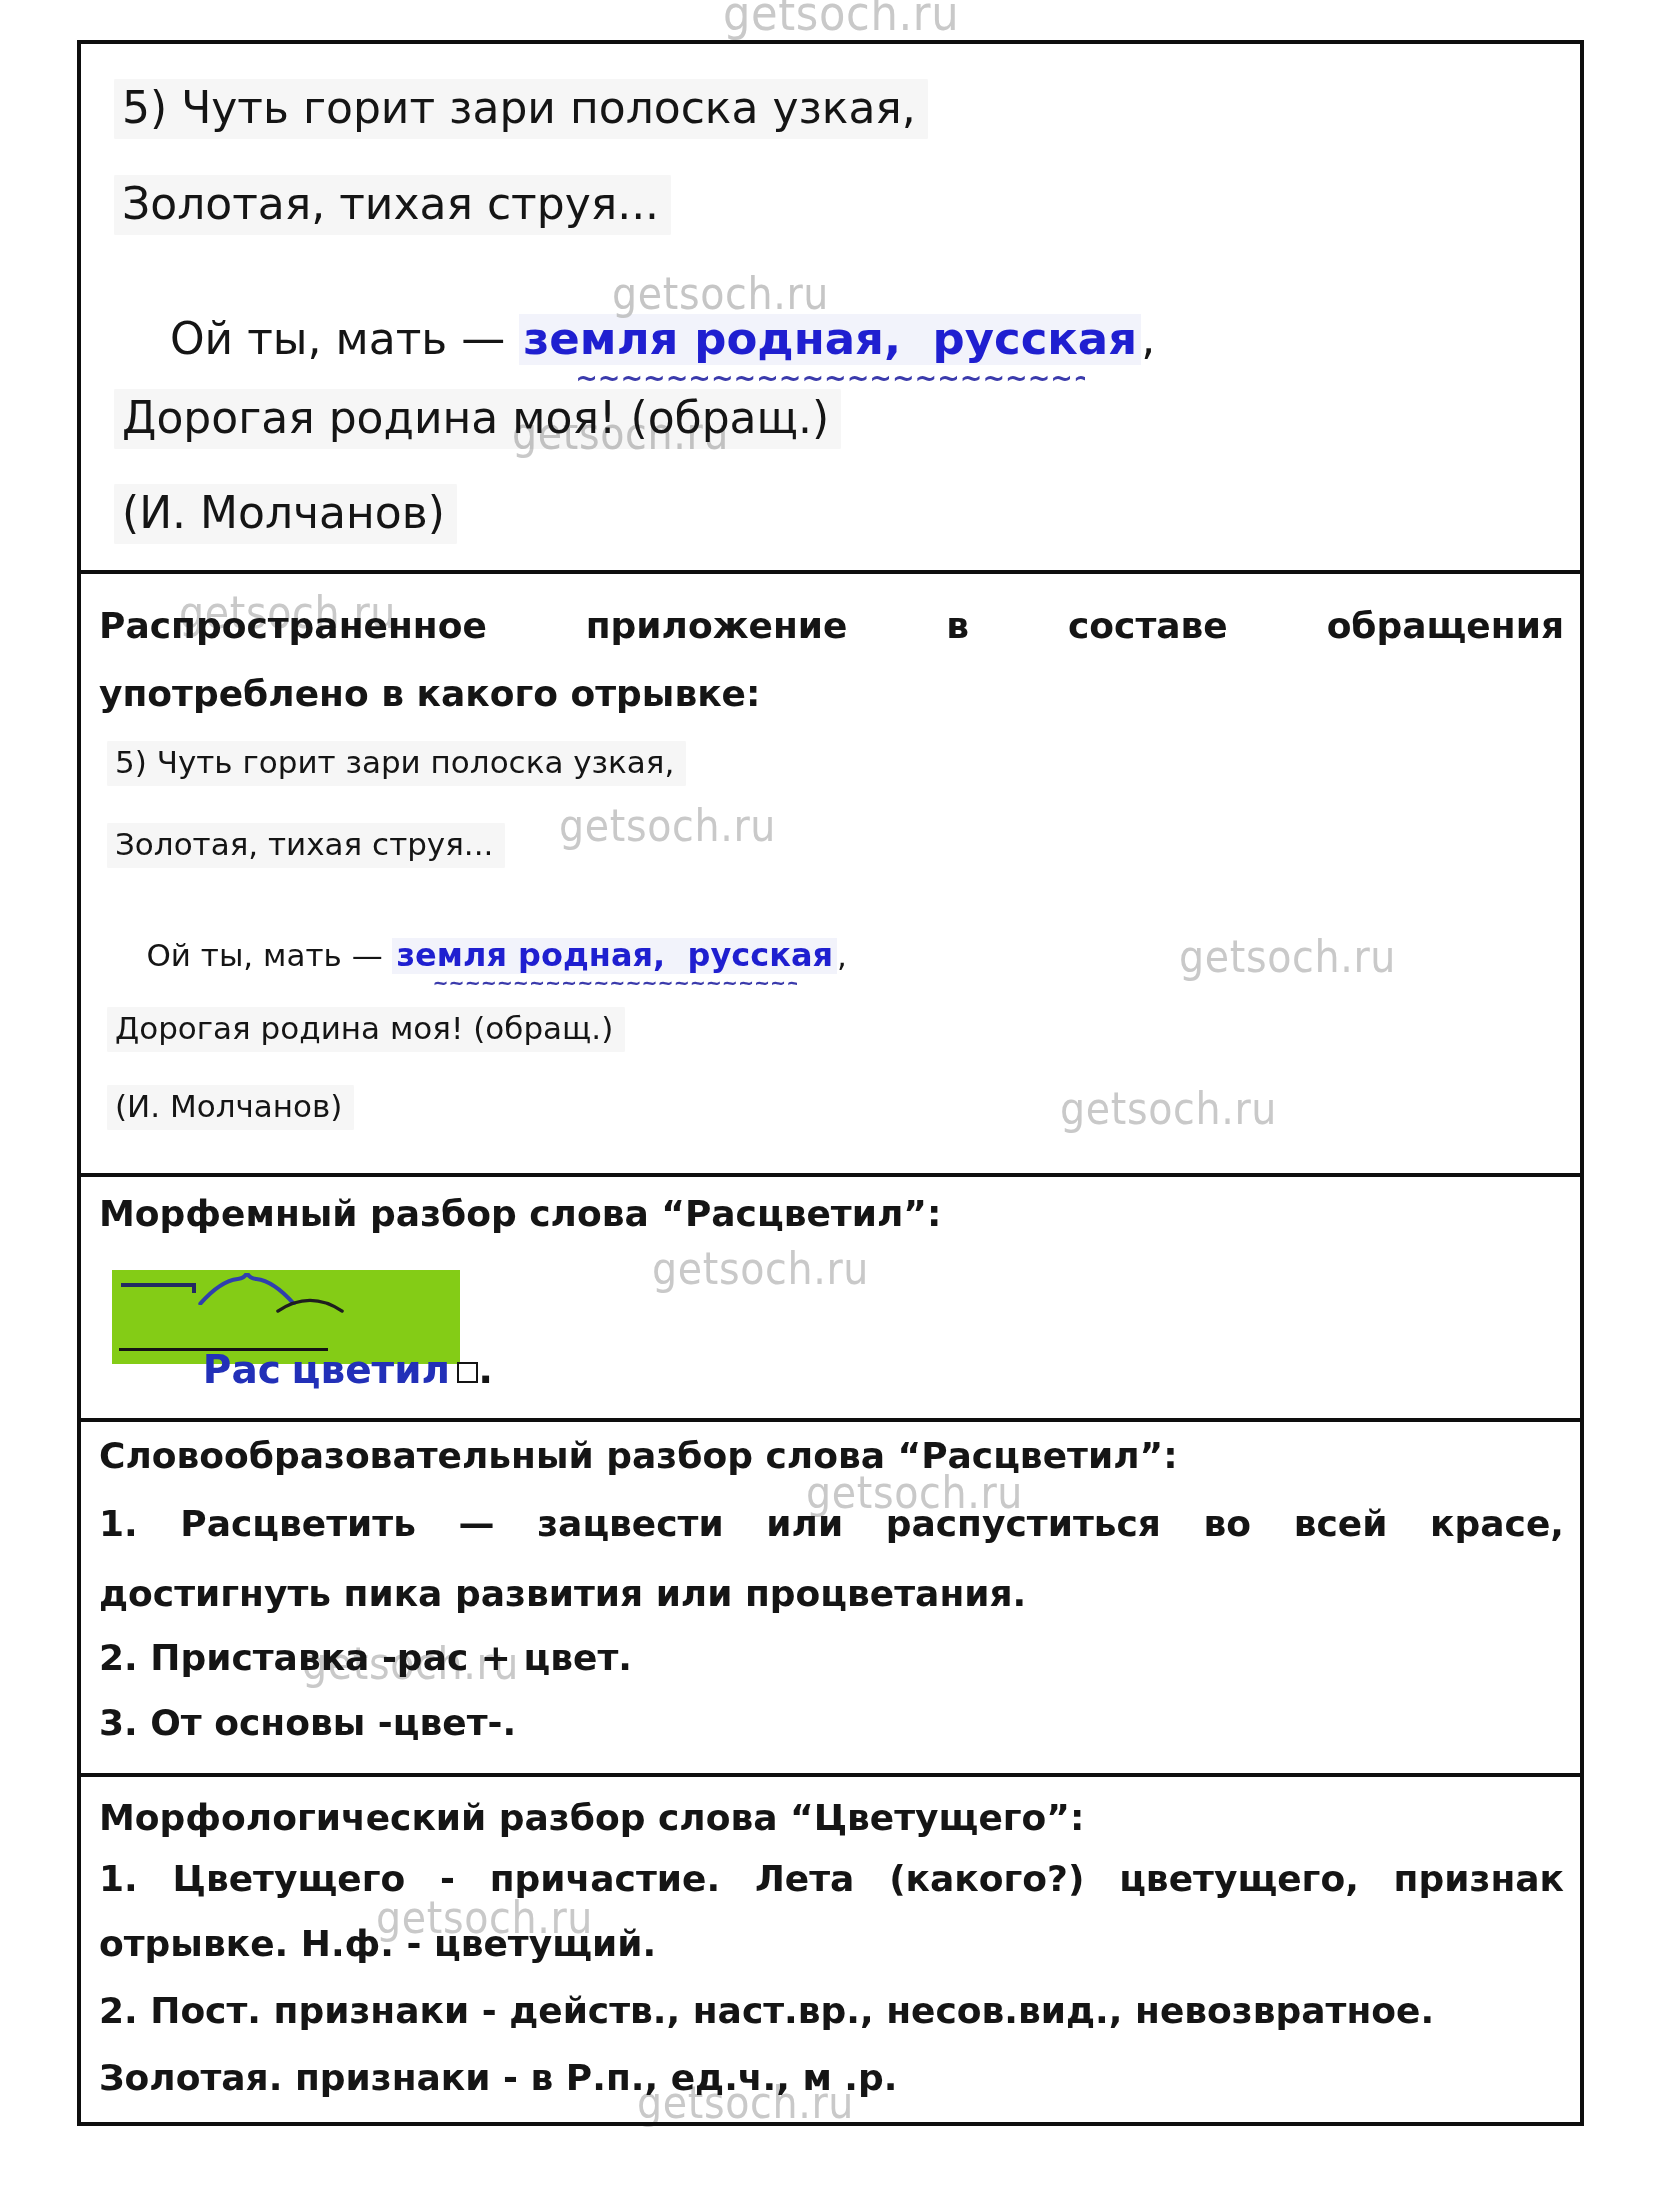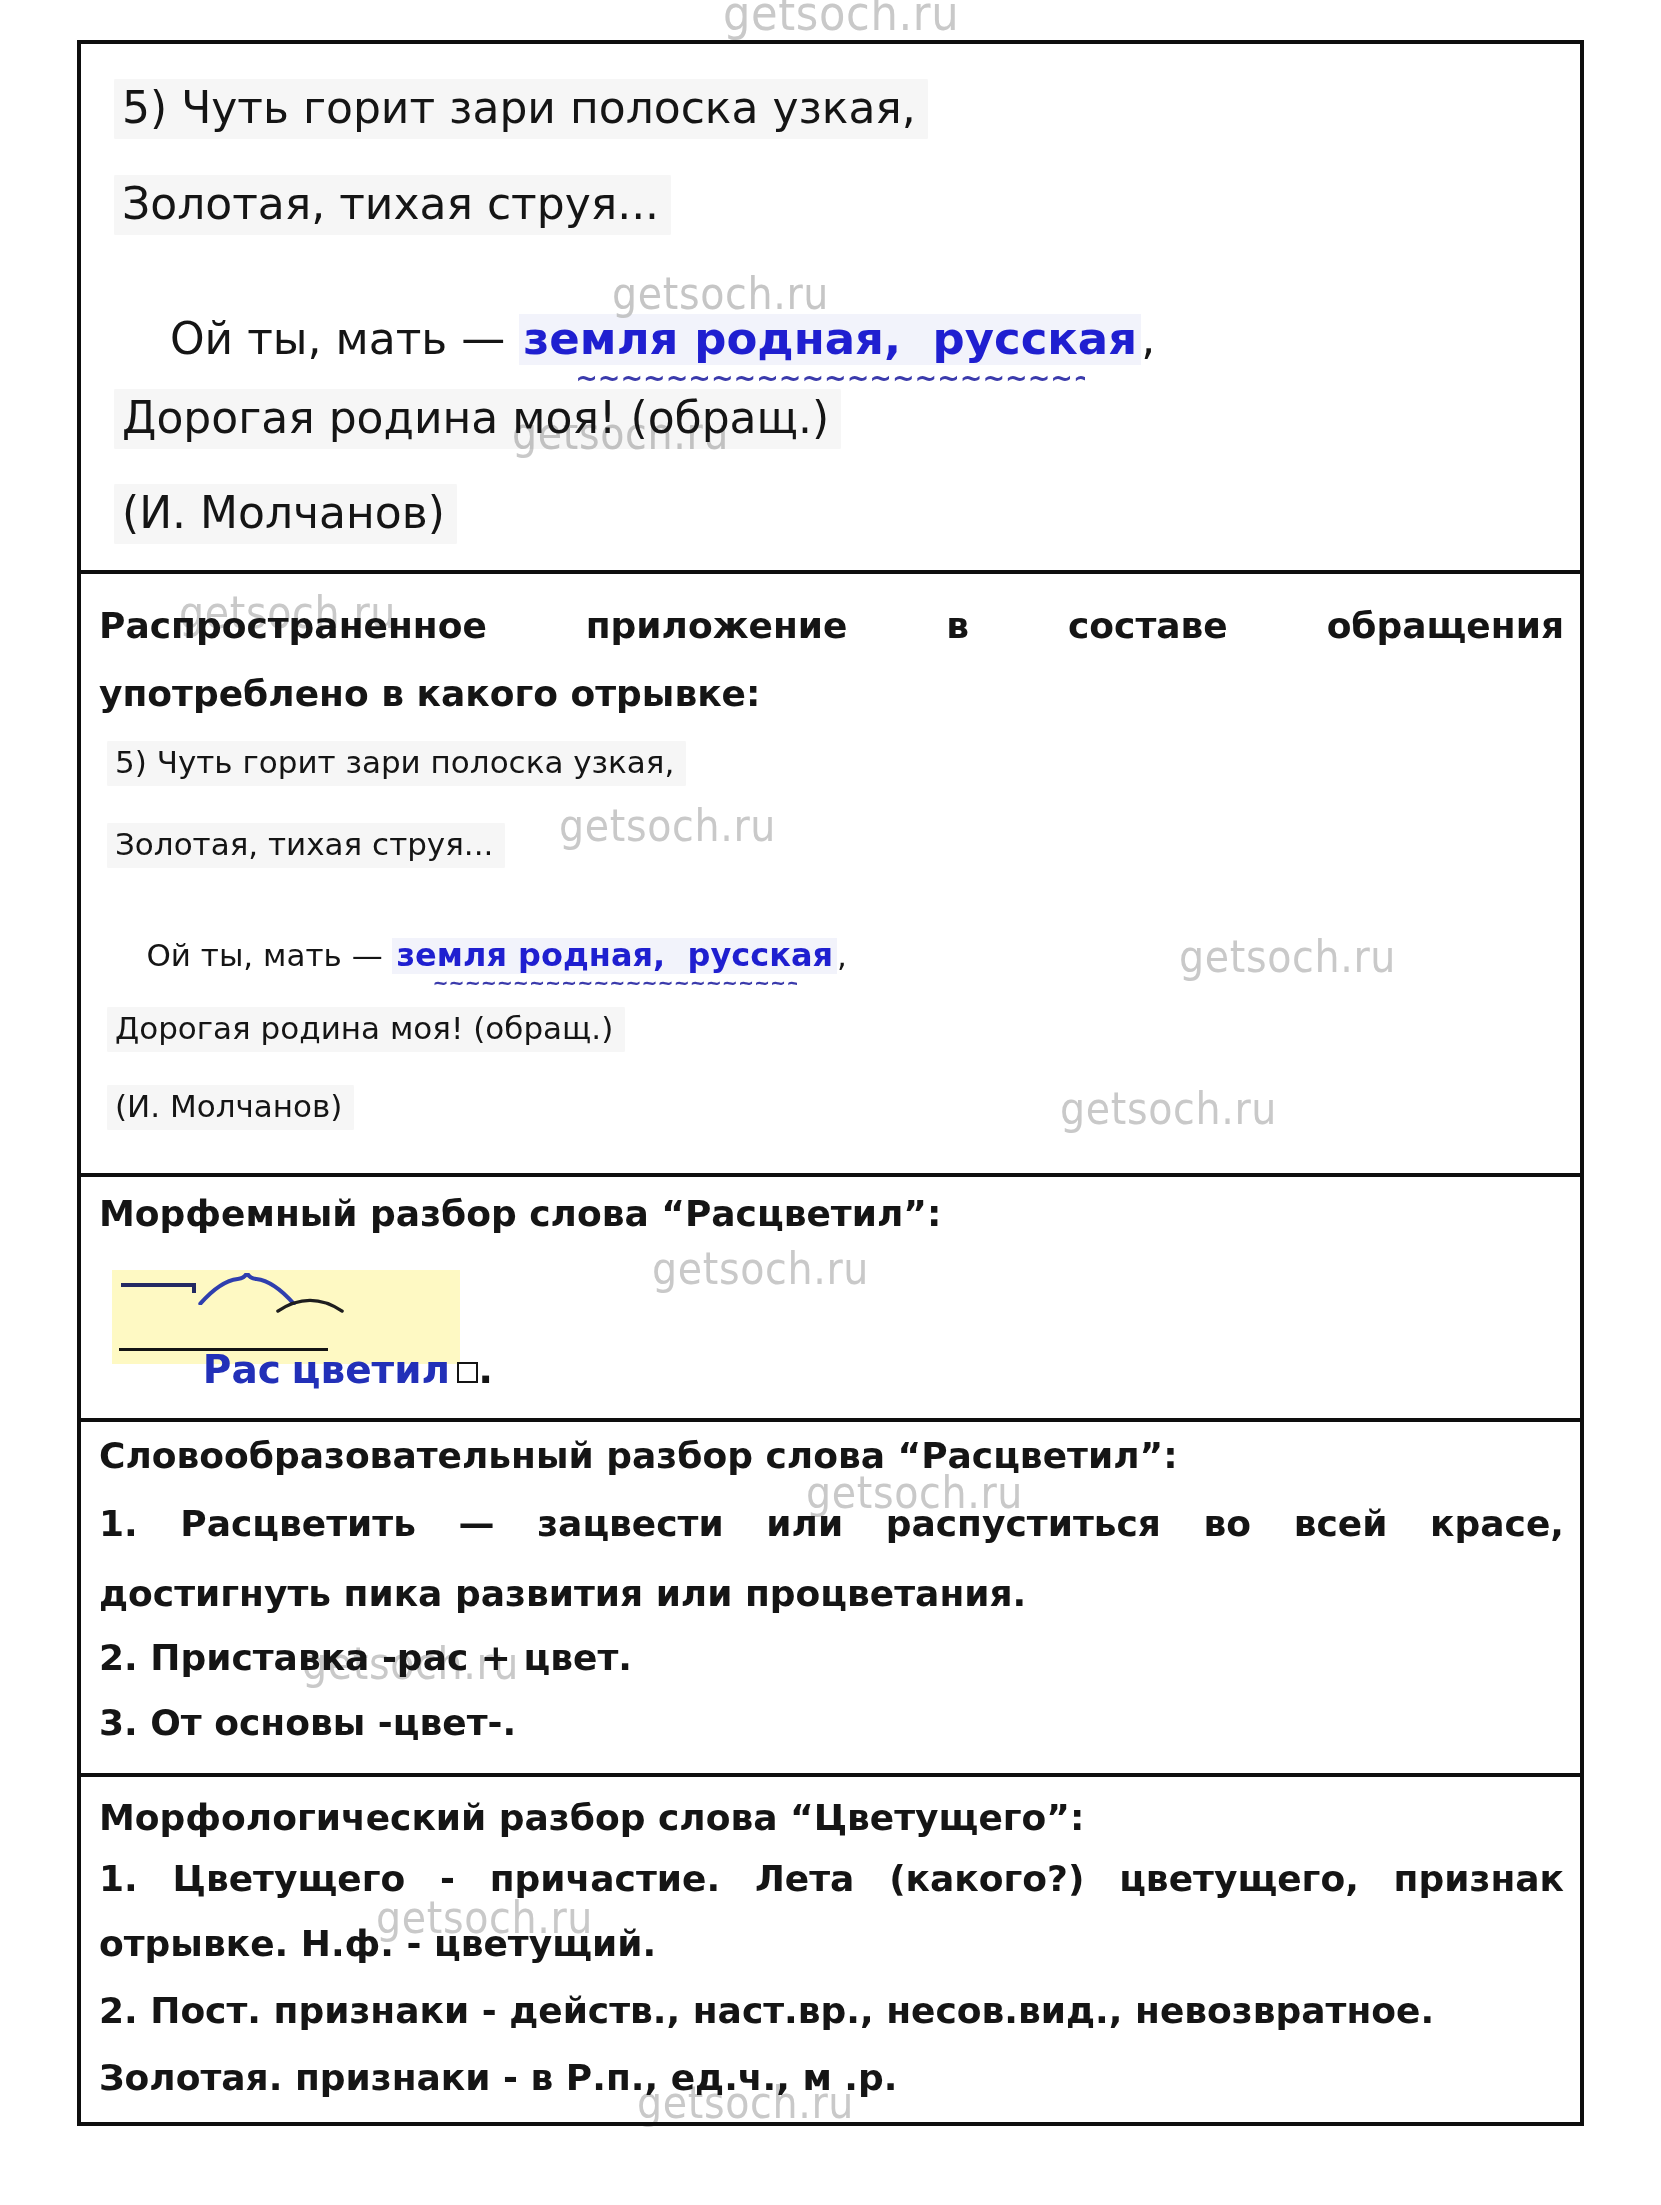--- a/index.html
+++ b/index.html
@@ -35,21 +35,21 @@
   .just{white-space:normal;text-align:justify;text-align-last:justify;width:1465px;}
   
   .appo{position:relative;display:inline-block;color:#1f1fd0;font-weight:700;
         background:rgba(70,80,205,.07);padding:0 4px;white-space:pre;}
   .big .appo{font-size:45px;}
   .small .appo{font-size:32px;}
   .wavy{position:absolute;left:9%;right:9%;top:96%;height:1.1em;overflow:hidden;
         white-space:pre;color:#3b3bac;font-weight:700;font-size:.6em;letter-spacing:0px;}
   
   .morph{position:absolute;left:112px;top:1270px;width:348px;height:94px;
-         background:#fef9c3;z-index:2;}
+         background:#84cc16;z-index:2;}
   .morph .wordrow{position:absolute;left:9.4px;top:32px;white-space:pre;
          font-size:39px;font-weight:700;color:#2230b8;}
   .morph .gap{display:inline-block;width:10.7px;}
   .zero-square{display:inline-block;width:17.4px;height:17.4px;border:2.7px solid #141414;
          background:#ffffff;margin-left:6.7px;vertical-align:baseline;}
   .morph .dot{color:#141414;font-weight:700;font-size:39px;}
   .prefix-line{position:absolute;left:9.4px;top:13.4px;width:75px;height:9.4px;
          border-top:4px solid #232a63;border-right:4px solid #232a63;box-sizing:border-box;}
   .root-arc{position:absolute;left:84px;top:2.7px;width:102px;height:32px;}
   .suffix-arc{position:absolute;left:163px;top:25.4px;width:70px;height:17.4px;}

